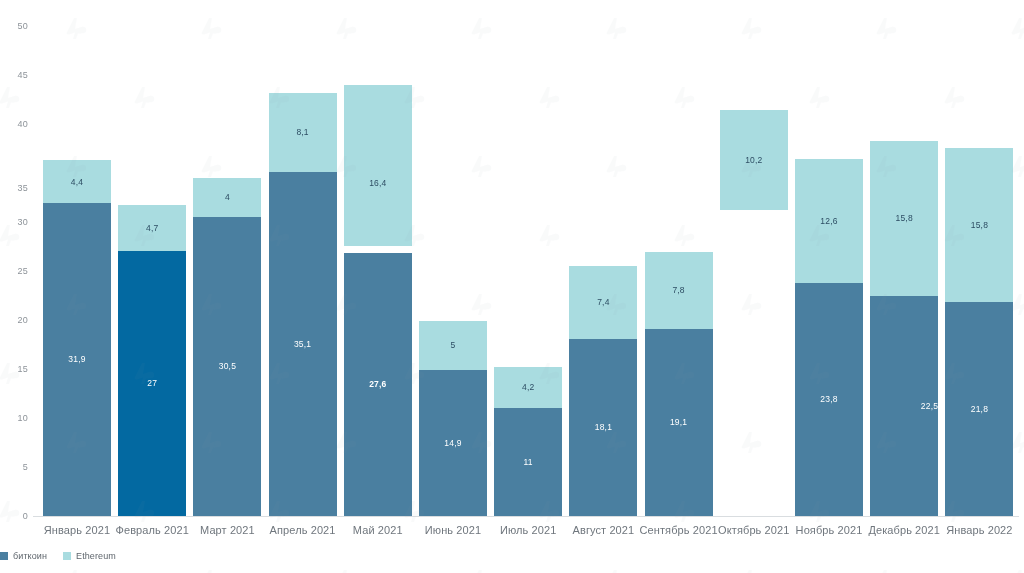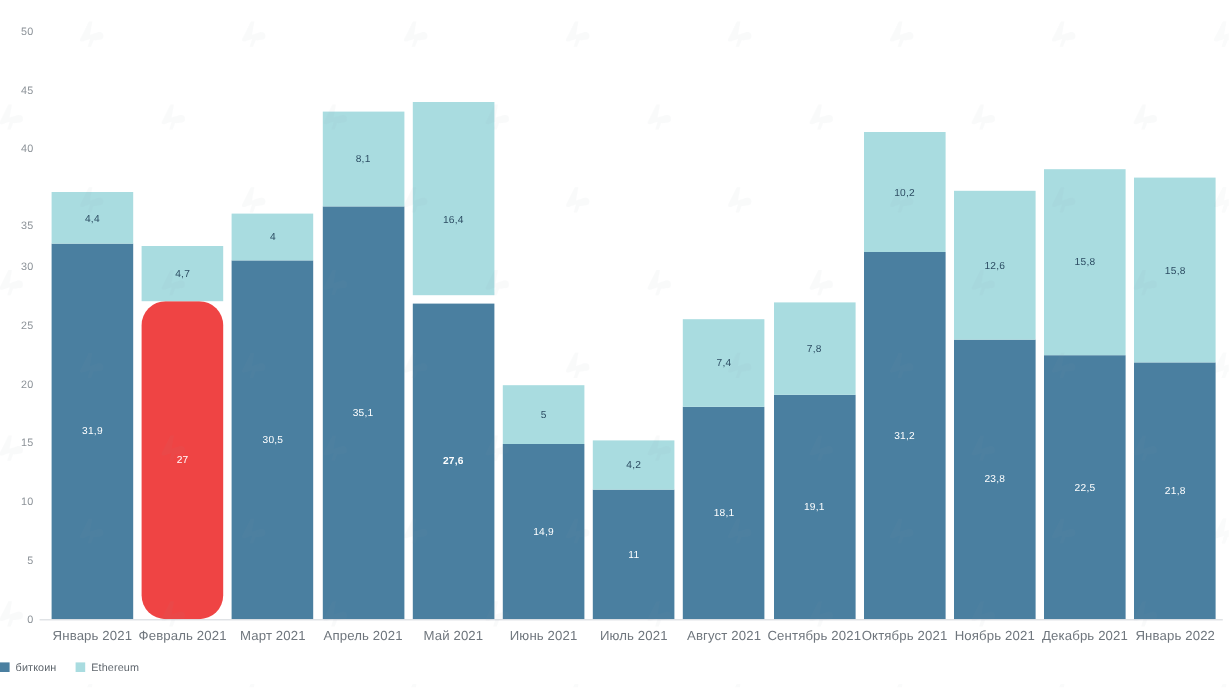--- a/index.html
+++ b/index.html
@@ -172,21 +172,21 @@
   <div id="plot">
       <div class="bar-group" style="left: 7px; height: 490px;">
         <div class="seg seg-btc" style="height: 312.62px; bottom: 0px; background: rgb(74, 127, 160);">
           <span class="seg-label" style="color: rgb(255, 255, 255);">31,9</span>
         </div>
         <div class="seg seg-eth" style="height: 43.12px; bottom: 312.62px; background: rgb(169, 220, 224);">
           <span class="seg-label" style="color: rgb(45, 77, 99);">4,4</span>
         </div>
       </div>
       <div class="bar-group" style="left: 82.2px; height: 490px;">
-        <div class="seg seg-btc" style="height: 264.6px; bottom: 0px; background: #ef4444; border-radius: 20px;">
+        <div class="seg seg-btc" style="height: 264.6px; bottom: 0px; background: #0369a1;">
           <span class="seg-label" style="color: rgb(255, 255, 255);">27</span>
         </div>
         <div class="seg seg-eth" style="height: 46.06px; bottom: 264.6px; background: rgb(169, 220, 224);">
           <span class="seg-label" style="color: rgb(45, 77, 99);">4,7</span>
         </div>
       </div>
       <div class="bar-group" style="left: 157.4px; height: 490px;">
         <div class="seg seg-btc" style="height: 298.9px; bottom: 0px; background: rgb(74, 127, 160);">
           <span class="seg-label" style="color: rgb(255, 255, 255);">30,5</span>
         </div>
@@ -236,37 +236,34 @@
       </div>
       <div class="bar-group" style="left: 608.6px; height: 490px;">
         <div class="seg seg-btc" style="height: 187.18px; bottom: 0px; background: rgb(74, 127, 160);">
           <span class="seg-label" style="color: rgb(255, 255, 255);">19,1</span>
         </div>
         <div class="seg seg-eth" style="height: 76.44px; bottom: 187.18px; background: rgb(169, 220, 224);">
           <span class="seg-label" style="color: rgb(45, 77, 99);">7,8</span>
         </div>
       </div>
       <div class="bar-group" style="left: 683.8px; height: 490px;">
-        <div class="seg seg-btc" style="height: 305.76px; bottom: 0px; background: rgb(74, 127, 160);">
-          <span class="seg-label" style="color: rgb(255, 255, 255);">31,2</span>
-        </div>
         <div class="seg seg-eth" style="height: 99.96px; bottom: 305.76px; background: rgb(169, 220, 224);">
           <span class="seg-label" style="color: rgb(45, 77, 99);">10,2</span>
         </div>
       </div>
       <div class="bar-group" style="left: 759px; height: 490px;">
         <div class="seg seg-btc" style="height: 233.24px; bottom: 0px; background: rgb(74, 127, 160);">
           <span class="seg-label" style="color: rgb(255, 255, 255);">23,8</span>
         </div>
         <div class="seg seg-eth" style="height: 123.48px; bottom: 233.24px; background: rgb(169, 220, 224);">
           <span class="seg-label" style="color: rgb(45, 77, 99);">12,6</span>
         </div>
       </div>
       <div class="bar-group" style="left: 834.2px; height: 490px;">
-        <div class="seg seg-btc" style="height: 220.5px; bottom: 0px; background: rgb(74, 127, 160);">
+        <div class="seg seg-btc" style="height: 220.5px; bottom: 0px; background: rgb(74, 127, 160); justify-content: flex-end;">
           <span class="seg-label" style="color: rgb(255, 255, 255);">22,5</span>
         </div>
         <div class="seg seg-eth" style="height: 154.84px; bottom: 220.5px; background: rgb(169, 220, 224);">
           <span class="seg-label" style="color: rgb(45, 77, 99);">15,8</span>
         </div>
       </div>
       <div class="bar-group" style="left: 909.4px; height: 490px;">
         <div class="seg seg-btc" style="height: 213.64px; bottom: 0px; background: rgb(74, 127, 160);">
           <span class="seg-label" style="color: rgb(255, 255, 255);">21,8</span>
         </div>

